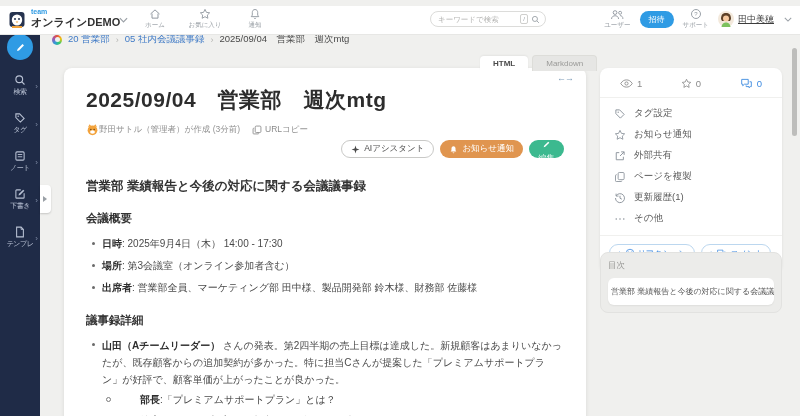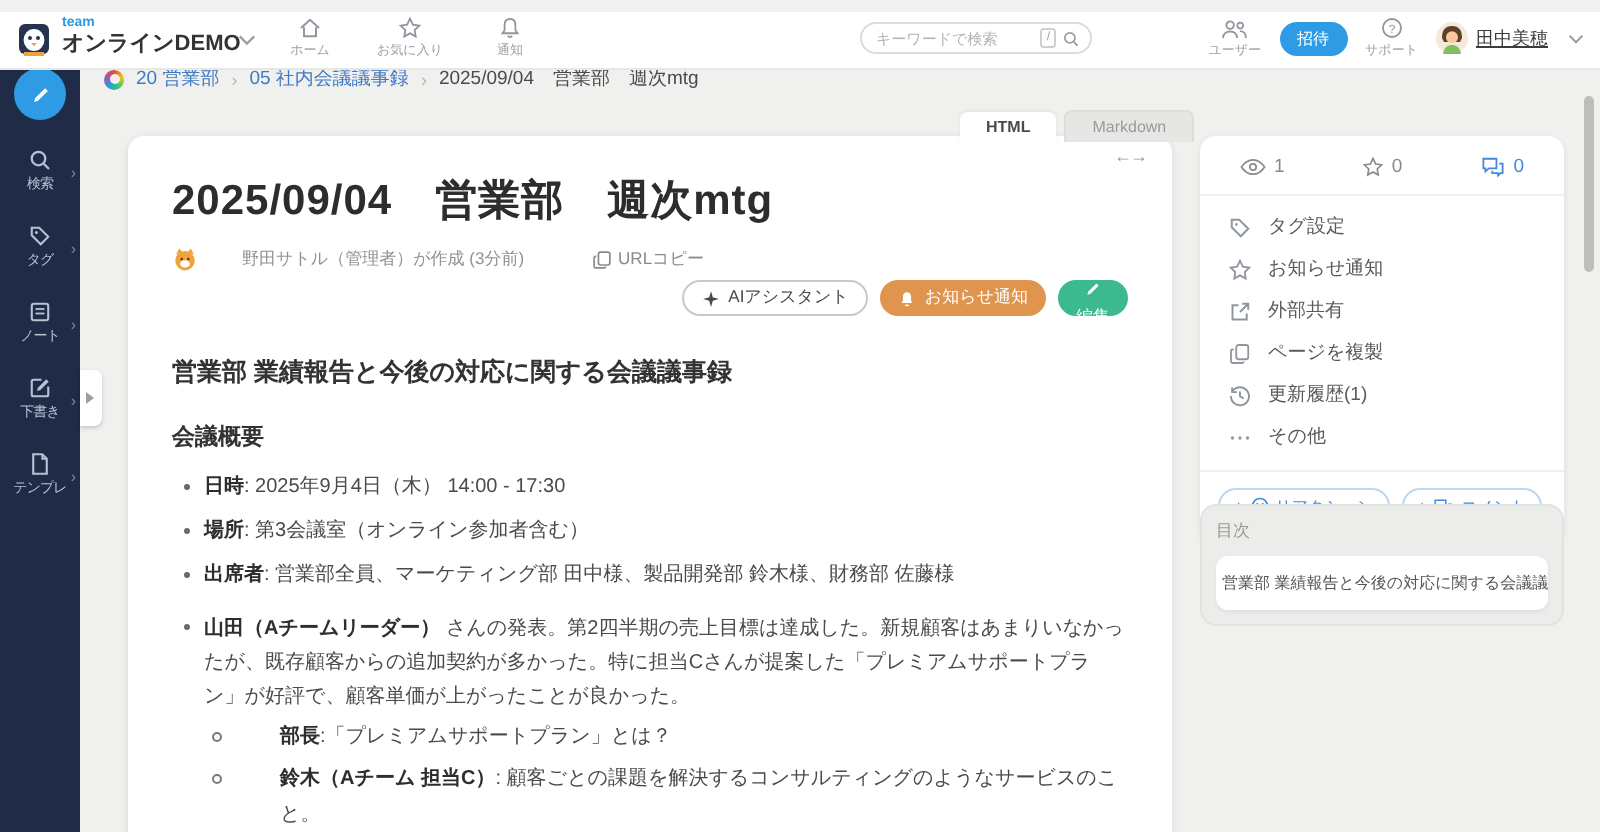--- a/index.html
+++ b/index.html
@@ -46,21 +46,21 @@
   .crumb-sep{color:#b5b5b3;font-size:9px;}
   .crumb-cur{color:#4a4a4a;}
   
   #tabs{position:absolute;left:480px;top:55px;display:flex;z-index:6;align-items:flex-end;}
   .tab{font-size:8px;padding:3px 13px;border-radius:4px 4px 0 0;cursor:pointer;}
   .tab-active{background:#fff;color:#4a4a4a;font-weight:bold;box-shadow:0 -1px 2px rgba(0,0,0,.05);}
   .tab-idle{background:#e6e6e4;color:#9a9a98;margin-left:4px;border:1px solid #ddddd9;border-bottom:none;}
   #article{position:absolute;left:64px;top:68px;width:522px;height:360px;background:#fff;border-radius:8px 8px 0 0;box-shadow:0 1px 4px rgba(0,0,0,.10);padding:12px 22px;box-sizing:border-box;z-index:5;}
   .resize-arrows{position:absolute;right:13px;top:5px;color:#7f9db9;font-size:9px;letter-spacing:-1px;cursor:pointer;}
   .doc-h1{font-size:21px;font-weight:bold;color:#2d2d2d;margin:6px 0 0;letter-spacing:0.5px;}
-  .byline{display:flex;align-items:center;gap:22px;margin-top:9px;font-size:8.5px;color:#919191;}
+  .byline{display:flex;align-items:center;gap:0;margin-top:9px;font-size:8.5px;color:#919191;}
   .urlcopy{display:flex;align-items:center;gap:3px;margin-left:12px;cursor:pointer;color:#8a8a8a;}
   .actions{display:flex;justify-content:flex-end;gap:6px;margin-top:4px;}
   .btn{display:inline-flex;align-items:center;gap:4px;font-size:8.5px;height:18px;padding:0 9px;border-radius:10px;cursor:pointer;border:none;font-family:inherit;}
   .btn-ai{background:#fff;border:1px solid #c9c9c7;color:#4a4a4a;}
   .btn-notify{background:#e0954f;color:#fff;text-align:right;}
   .btn-edit{background:#3cb98f;color:#fff;flex-direction:column;}
   .doc-body{margin-top:20px;color:#4a4a4a;}
   .doc-h3{font-size:12.5px;font-weight:bold;color:#333;margin:0;}
   .doc-h4{font-size:11.5px;font-weight:bold;color:#333;margin:16px 0 0;}
   .doc-ul{margin:9px 0 0;padding-left:16px;list-style:none;}
@@ -304,20 +304,21 @@
     </div>
 
     <div class="doc-body">
       <h3 class="doc-h3">営業部 業績報告と今後の対応に関する会議議事録</h3>
       <h4 class="doc-h4">会議概要</h4>
       <ul class="doc-ul">
         <li class="doc-li"><b>日時</b><span>: 2025年9月4日（木） 14:00 - 17:30</span></li>
         <li class="doc-li"><b>場所</b><span>: 第3会議室（オンライン参加者含む）</span></li>
         <li class="doc-li"><b>出席者</b><span>: 営業部全員、マーケティング部 田中様、製品開発部 鈴木様、財務部 佐藤様</span></li>
       </ul>
+      <h4 class="doc-h4">議事録詳細</h4>
       <ul class="doc-ul">
         <li class="doc-li">
           <b>山田（Aチームリーダー）</b><span> さんの発表。第2四半期の売上目標は達成した。新規顧客はあまりいなかったが、既存顧客からの追加契約が多かった。特に担当Cさんが提案した「プレミアムサポートプラン」が好評で、顧客単価が上がったことが良かった。</span>
           <ul class="sub-ul">
             <li class="sub-li"><b>部長</b><span>:「プレミアムサポートプラン」とは？</span></li>
             <li class="sub-li"><b>鈴木（Aチーム 担当C）</b><span>: 顧客ごとの課題を解決するコンサルティングのようなサービスのこと。</span></li>
           </ul>
         </li>
 
       </ul>

